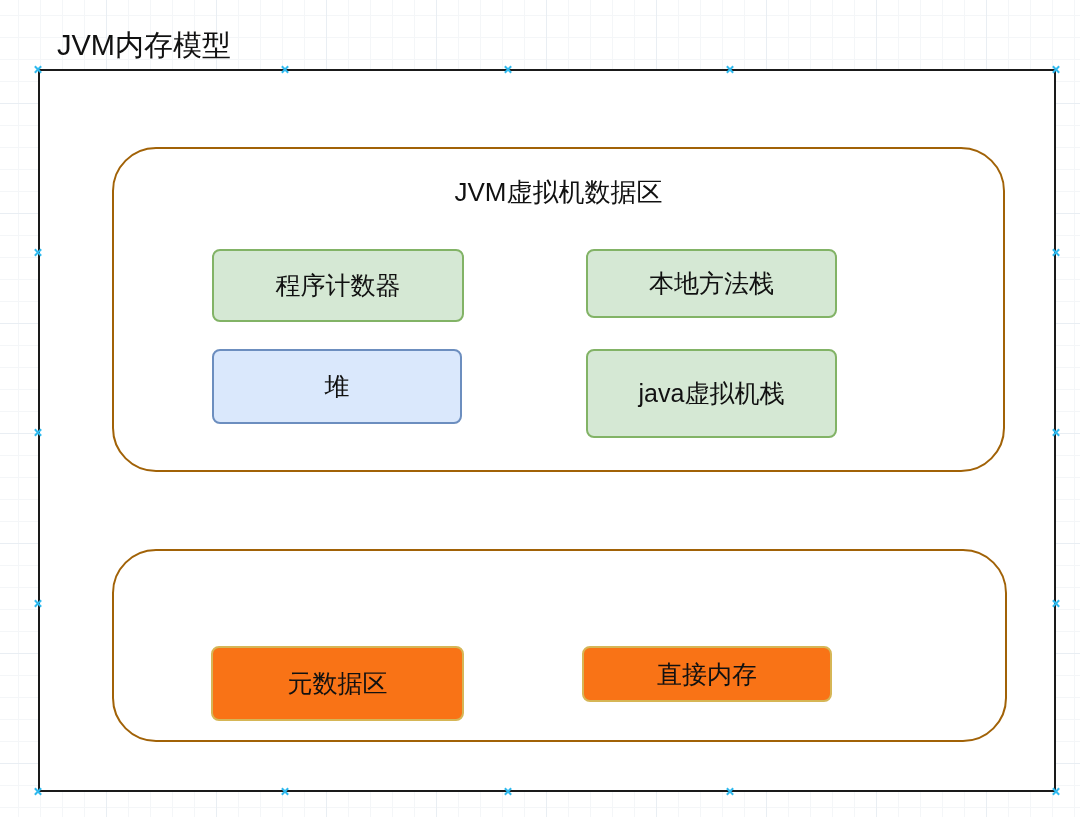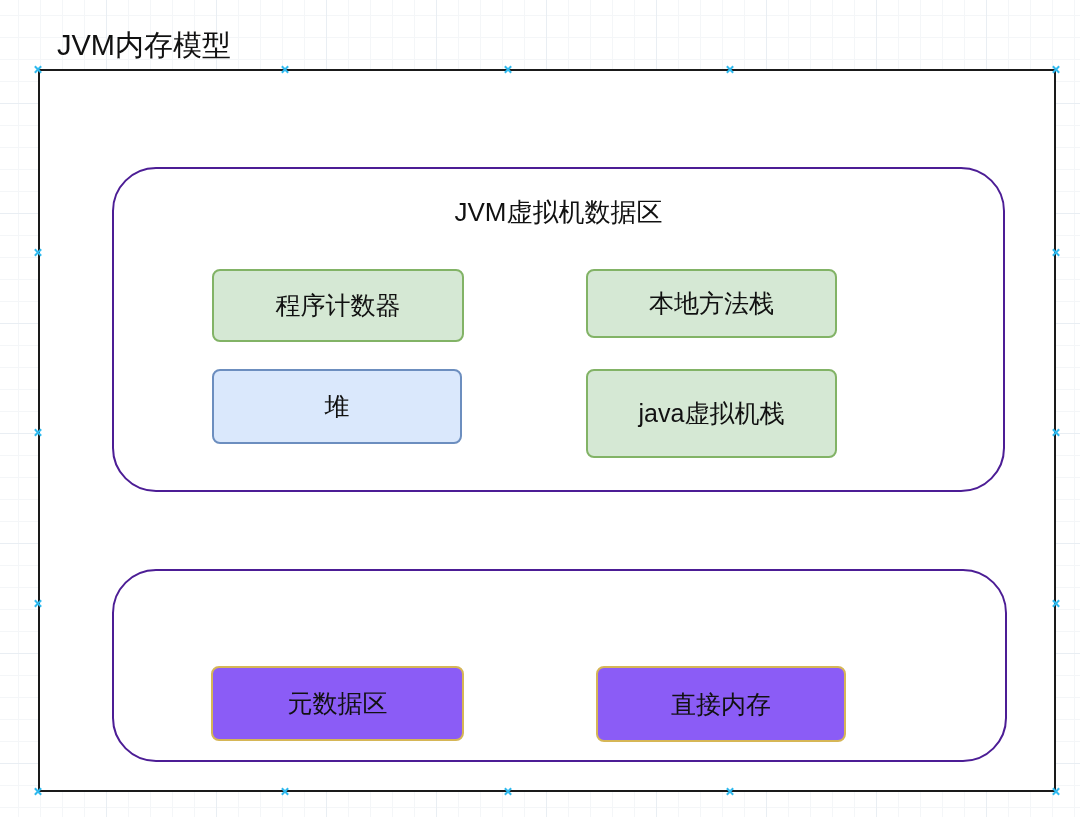--- a/index.html
+++ b/index.html
@@ -24,38 +24,37 @@
     font-size:29px;line-height:34px;color:#111;
     white-space:nowrap;
   }
   .outer-rect{
     position:absolute;left:38px;top:69px;width:1018px;height:723px;
     background:#ffffff;border:2px solid #1a1a1a;
     box-sizing:border-box;
   }
   .container{
     position:absolute;background:#ffffff;
-    border:2px solid #4c1d95;border-radius:44px;
+    border:2px solid #a16207;border-radius:44px;
     box-sizing:border-box;
-    margin-top:20px;
   }
   .container.c1{left:72px;top:76px;width:893px;height:325px;}
   .container.c2{left:72px;top:478px;width:895px;height:193px;}
   .container-title{
     position:absolute;left:0;top:26px;width:100%;
     text-align:center;font-size:26px;color:#111;
   }
   .node{
     position:absolute;display:flex;align-items:center;justify-content:center;
     border-radius:8px;border:2px solid;box-sizing:border-box;
     font-size:25px;color:#111;white-space:nowrap;
   }
   .node.green{background:#d5e8d4;border-color:#82b366;}
   .node.blue{background:#dae8fc;border-color:#6c8ebf;}
-  .node.yellow{background:#8b5cf6;border-color:#d6b656;}
+  .node.yellow{background:#f97316;border-color:#d6b656;}
   
   .cp{
     position:absolute;width:9px;height:9px;
     transform:translate(-50%,-50%);
   }
   .cp::before,.cp::after{
     content:"";position:absolute;left:0;top:50%;width:100%;height:2px;
     margin-top:-1px;background:#2fb9ee;
   }
   .cp::before{transform:rotate(45deg);}
@@ -73,21 +72,21 @@
     <div class="container c1">
       <div class="container-title">JVM虚拟机数据区</div>
       <div class="node green" style="left:98px;top:100px;width:252px;height:73px;">程序计数器</div>
       <div class="node green" style="left:472px;top:100px;width:251px;height:69px;">本地方法栈</div>
       <div class="node blue" style="left:98px;top:200px;width:250px;height:75px;">堆</div>
       <div class="node green" style="left:472px;top:200px;width:251px;height:89px;">java虚拟机栈</div>
     </div>
 
     <div class="container c2">
       <div class="node yellow" style="left:97px;top:95px;width:253px;height:75px;">元数据区</div>
-      <div class="node yellow" style="left:482px;top:95px;width:250px;height:76px;">直接内存</div>
+      <div class="node yellow" style="left:468px;top:95px;width:250px;height:56px;">直接内存</div>
     </div>
 
   </div>
 
   <i class="cp" style="left:38px;top:69px"></i>
   <i class="cp" style="left:285px;top:69px"></i>
   <i class="cp" style="left:508px;top:69px"></i>
   <i class="cp" style="left:730px;top:69px"></i>
   <i class="cp" style="left:1056px;top:69px"></i>
   <i class="cp" style="left:38px;top:252px"></i>

